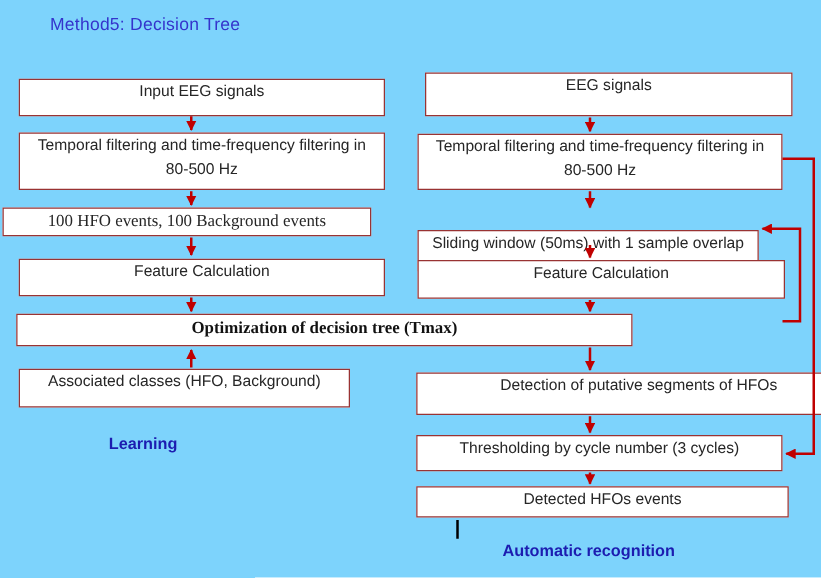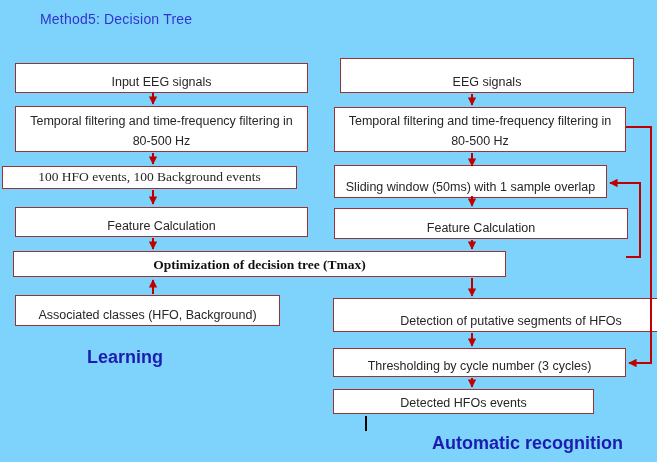--- a/index.html
+++ b/index.html
@@ -7,27 +7,27 @@
     position:relative; width:657px; height:462px; background:#7dd3fc;
     font-family:"Liberation Sans", sans-serif; overflow:hidden;
   }
   .title {
     position:absolute; left:40px; top:11px;
     font-size:14px; color:var(--title-blue); letter-spacing:0.2px;
   }
   .box {
     position:absolute; box-sizing:border-box;
     border:1.5px solid var(--box-border); background:#ffffff;
-    display:flex; flex-direction:column; align-items:center; justify-content:flex-end;
+    display:flex; flex-direction:column; align-items:center; justify-content:flex-start;
     text-align:center; font-size:12.5px; color:var(--box-text); line-height:1.55;
   }
   .serif  { font-family:"Liberation Serif", serif; font-size:13.5px; }
   .boldserif { font-family:"Liberation Serif", serif; font-size:13.5px; font-weight:bold; color:#111; }
   .flowlabel {
-    position:absolute; font-size:18px; font-weight:bold; color:var(--label-blue);
+    position:absolute; font-size:13px; font-weight:bold; color:var(--label-blue);
   }
   .caret { position:absolute; left:365px; top:416px; width:2px; height:15px; background:#000; }
   svg.overlay { position:absolute; left:0; top:0; pointer-events:none; }
   svg.overlay line, svg.overlay polyline {
     stroke:var(--arrow-red); stroke-width:2; fill:none;
   }
   svg.overlay marker path { fill:var(--arrow-red); }
 </style>
 </head>
 <body>
@@ -65,43 +65,43 @@
 
   <div class="box" style="left:340px; top:58px; width:294px; height:35px;">
     <span>EEG signals</span>
   </div>
 
   <div class="box" style="left:334px; top:107px; width:292px; height:45px;">
     <span>Temporal filtering and time-frequency filtering in</span>
     <span>80-500 Hz</span>
   </div>
 
-  <div class="box" style="left:334px; top:165px; width:273px; height:33px;">
+  <div class="box" style="left:334px; top:184px; width:273px; height:33px;">
     <span>Sliding window (50ms) with 1 sample overlap</span>
   </div>
 
   <div class="box" style="left:334px; top:208px; width:294px; height:31px;">
     <span>Feature Calculation</span>
   </div>
 
   <div class="box" style="left:333px; top:298px; width:356px; height:34px;">
     <span>Detection of putative segments of HFOs</span>
   </div>
 
   <div class="box" style="left:333px; top:348px; width:293px; height:29px;">
     <span>Thresholding by cycle number (3 cycles)</span>
   </div>
 
-  <div class="box" style="left:333px; top:389px; width:261px; height:25px;">
+  <div class="box" style="left:333px; top:389px; width:298px; height:25px;">
     <span>Detected HFOs events</span>
   </div>
 
   <div class="caret"></div>
 
-  <div class="flowlabel" style="left:432px; top:433px;">Automatic recognition</div>
+  <div class="flowlabel" style="left:402px; top:433px;">Automatic recognition</div>
 
   <svg class="overlay" width="657" height="462" viewBox="0 0 657 462">
     <defs>
       <marker id="ah" viewBox="0 0 10 10" refX="9" refY="5" markerWidth="4.2" markerHeight="4.2" orient="auto-start-reverse" markerUnits="strokeWidth">
         <path d="M0,0 L10,5 L0,10 z"></path>
       </marker>
     </defs>
 
     <line x1="153" y1="93" x2="153" y2="104" marker-end="url(#ah)"></line>
     <line x1="153" y1="153" x2="153" y2="164" marker-end="url(#ah)"></line>

